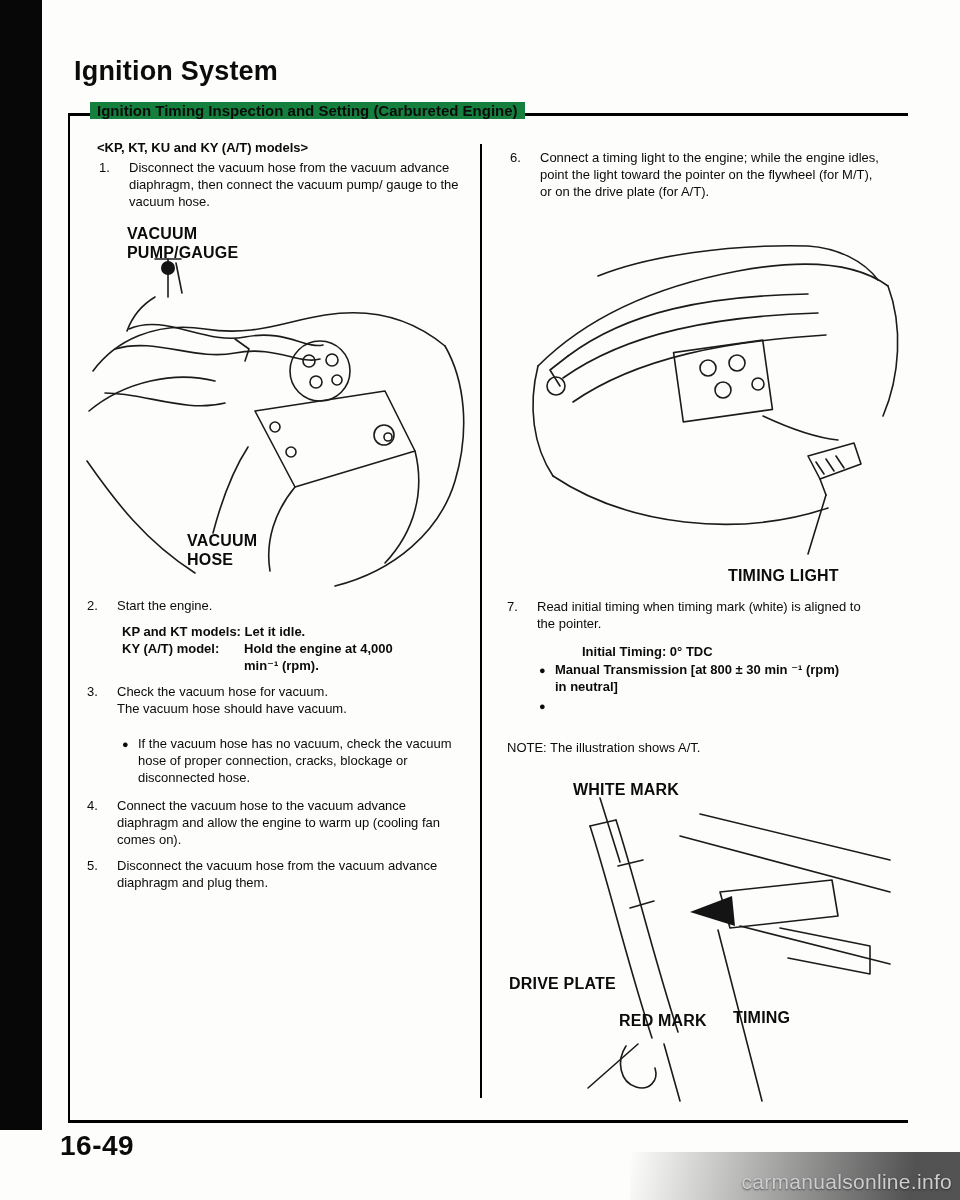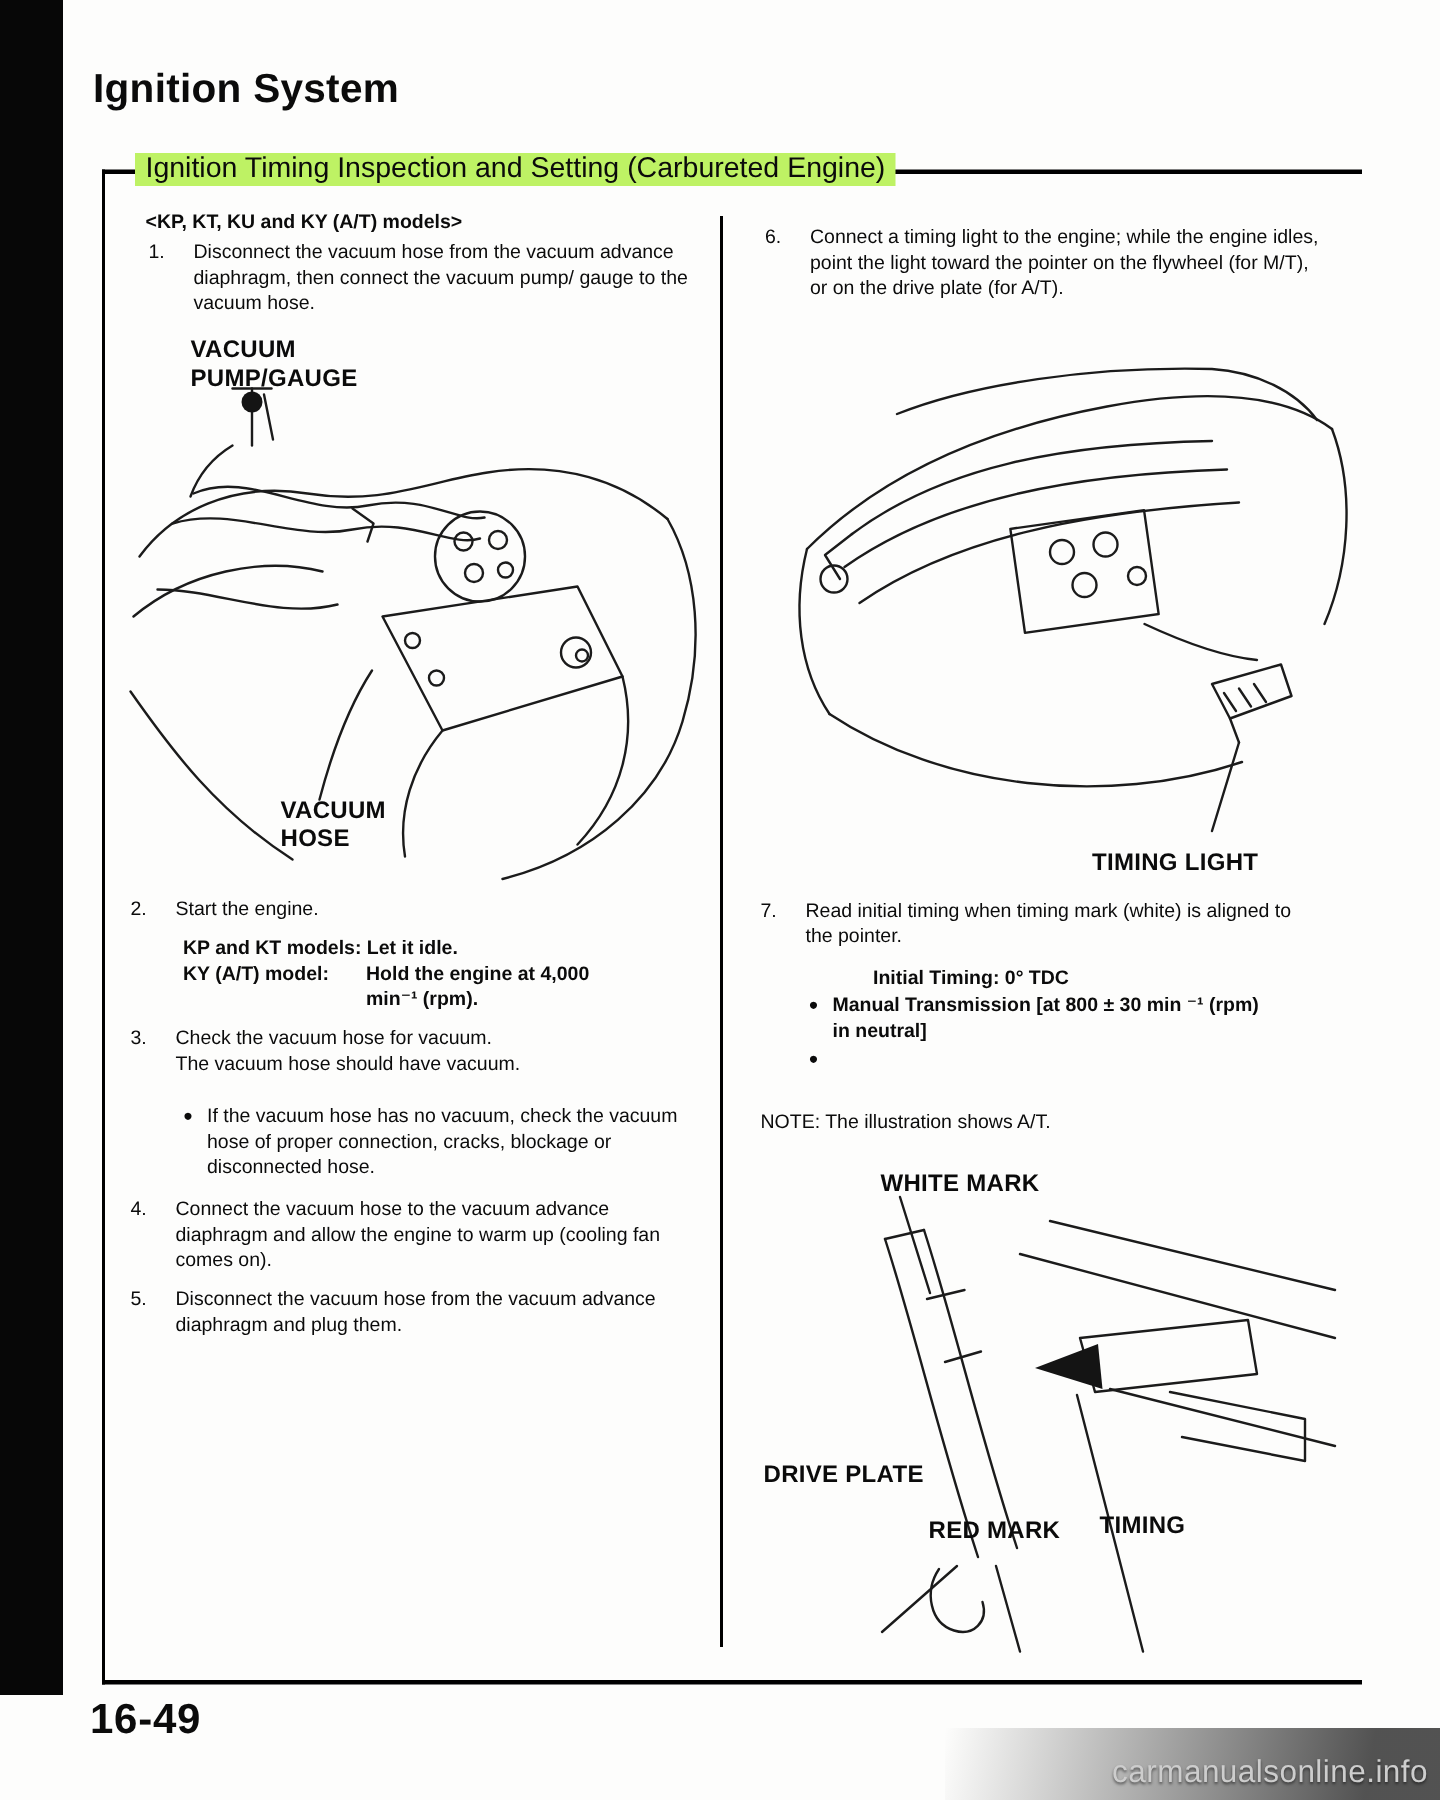--- a/index.html
+++ b/index.html
@@ -5,28 +5,28 @@
   html,body{margin:0;padding:0;background:#e8e8e8;}
   .page{
     position:relative;
     width:960px;height:1200px;
     background:#fdfdfc;
     font-family:"Liberation Sans","DejaVu Sans",sans-serif;
     color:#0b0b0b;
     overflow:hidden;
   }
   .black-strip{position:absolute;left:0;top:0;width:42px;height:1130px;background:#070707;}
-  .page-title{position:absolute;left:62px;top:44px;margin:0;font-size:27px;font-weight:700;letter-spacing:.2px;}
+  .page-title{position:absolute;left:62px;top:44px;margin:12px;font-size:27px;font-weight:700;letter-spacing:.2px;}
   .section-box{
     position:absolute;left:68px;top:113px;width:838px;height:1004px;
     border-top:3px solid #000;border-left:2px solid #000;border-bottom:3px solid #000;
   }
   .section-title{
-    position:absolute;left:20px;top:-14px;background:#bef264;padding:0 7px;
-    font-size:19px;font-weight:400;white-space:nowrap;
+    position:absolute;left:20px;top:-14px;background:#15803d;padding:0 7px;
+    font-size:15px;font-weight:700;white-space:nowrap;
   }
   .col-divider{position:absolute;left:410px;top:28px;width:2px;height:954px;background:#000;}
   .abs{position:absolute;}
   .txt{font-size:13px;line-height:1.3;}
   .bold{font-weight:700;}
   .pre{white-space:pre-line;}
   .step{display:flex;}
   .step .num{flex:0 0 30px;}
   .bullet-row{display:flex;}
   .bullet-row .dot{flex:0 0 16px;font-size:11px;line-height:17px;}
@@ -167,21 +167,21 @@
       <span class="dot">●</span>
       <span class="pre">Manual Transmission [at 800 ± 30 min ⁻¹ (rpm)
 in neutral]</span>
     </div>
     <div class="abs txt bold bullet-row" style="left:469px;top:582px;width:345px;">
       <span class="dot">●</span>
     </div>
 
     <div class="abs txt" style="left:437px;top:624px;">NOTE: The illustration shows A/T.</div>
 
-    <div class="abs lbl" style="left:517px;top:664px;">WHITE MARK</div>
+    <div class="abs lbl" style="left:503px;top:664px;">WHITE MARK</div>
 
     <svg style="left:460px;top:680px;" width="370" height="320" viewBox="0 0 370 320">
       <line x1="70" y1="2" x2="90" y2="66"></line>
       <path d="M150,40 L360,96"></path>
       <path d="M170,18 L360,64"></path>
       <path d="M210,130 L360,168"></path>
       <path d="M60,30 C80,92 96,162 122,242"></path>
       <path d="M86,24 C106,86 122,156 148,236"></path>
       <path d="M60,30 L86,24"></path>
       <line x1="88" y1="70" x2="113" y2="64"></line>

